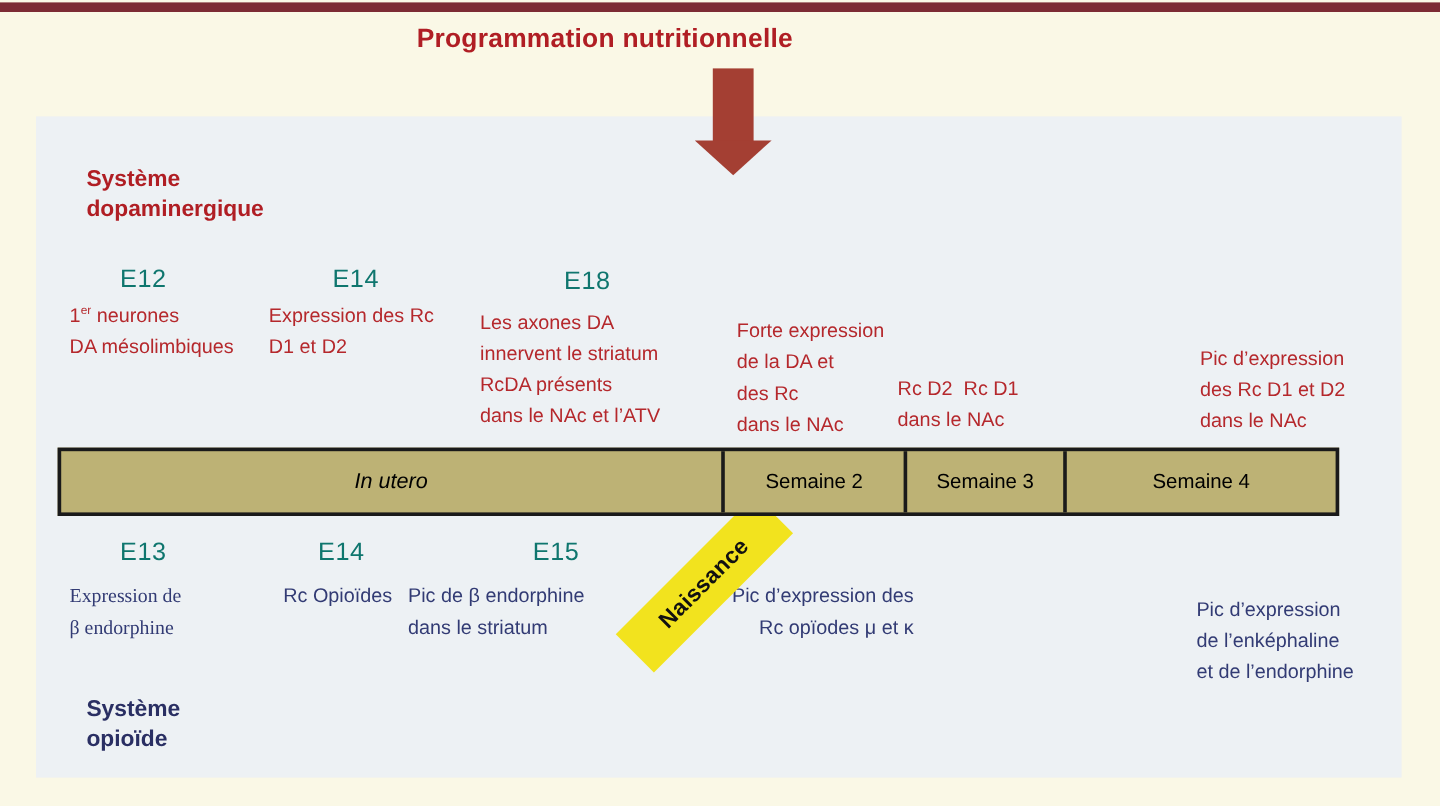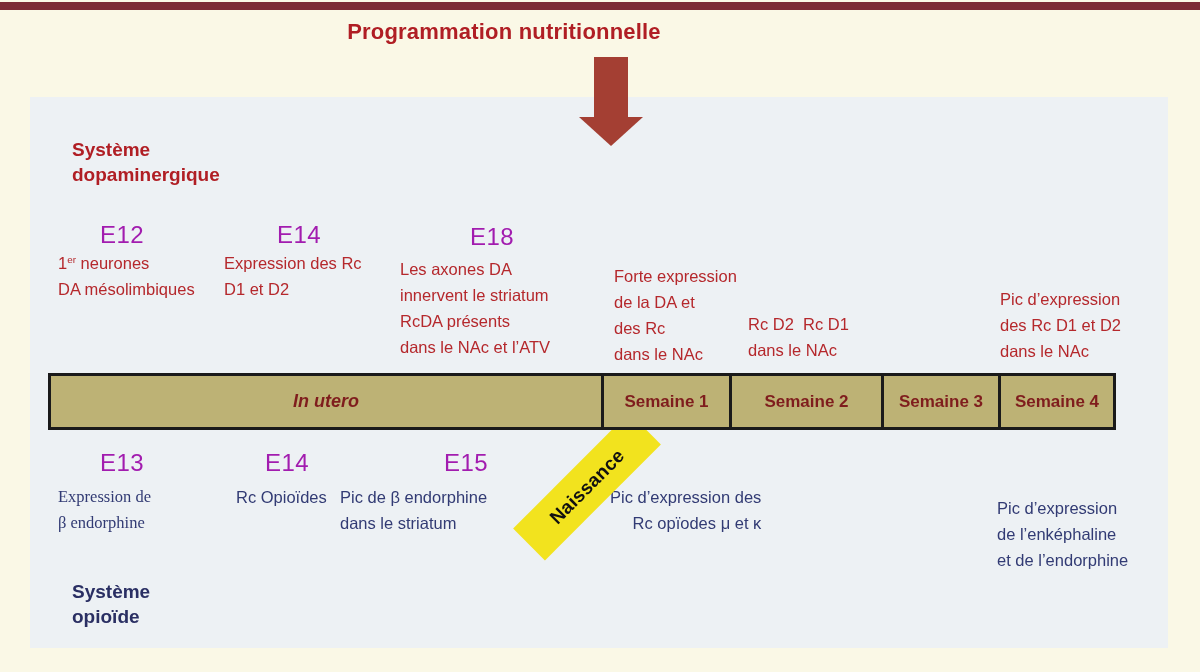--- a/index.html
+++ b/index.html
@@ -19,43 +19,43 @@
   .arrow-head{position:absolute;left:579px;top:117px;width:0;height:0;
     border-left:32px solid transparent;border-right:32px solid transparent;
     border-top:29px solid #A43F33;}
   .sys-heading{
     position:absolute;font-size:19px;font-weight:bold;line-height:1.3;
     white-space:pre-line;
   }
   .sys-dopa{left:72px;top:138px;color:#B01E24;}
   .sys-opio{left:72px;top:580px;color:#2A2F63;}
   .stage{
-    position:absolute;font-size:24px;color:#a21caf;letter-spacing:.5px;
+    position:absolute;font-size:21px;color:#0f766e;letter-spacing:.5px;
   }
   .note{
     position:absolute;font-size:16.5px;line-height:26px;white-space:pre-wrap;
   }
   .red{color:#B5282C;}
   .navy{color:#323B74;}
   .note sup{font-size:.6em;line-height:0;}
   .bar{
     position:absolute;left:48px;top:373px;width:1068px;height:57px;
     display:flex;box-sizing:border-box;border:3px solid #1a1a1a;
     background:#BDB275;z-index:2;
   }
   .bar .cell{
     box-sizing:border-box;border-right:3px solid #1a1a1a;
     display:flex;align-items:center;justify-content:center;
-    font-size:17px;font-weight:bold;color:#7f1d1d;
+    font-size:17px;font-weight:normal;color:#000000;
   }
   .bar .cell:last-child{border-right:none;flex:1;}
   .cell.c0{width:553px;font-style:italic;font-size:18px;}
   .cell.c1{width:128px;}
   .cell.c2{width:152px;}
-  .cell.c3{width:117px;}
+  .cell.c3{width:133px;}
   .naissance{
     position:absolute;left:505px;top:464px;width:164px;height:45px;
     background:#F2E31E;transform:rotate(-45deg);z-index:1;
     display:flex;align-items:center;justify-content:center;
     font-size:19px;font-weight:bold;color:#111;letter-spacing:.3px;
   }
 </style>
 </head>
 <body>
 
@@ -87,21 +87,20 @@
 dans le NAc</div>
 <div class="note red" style="left:748px;top:311px;">Rc D2  Rc D1
 dans le NAc</div>
 <div class="note red" style="left:1000px;top:286px;">Pic d’expression
 des Rc D1 et D2
 dans le NAc</div>
 
 <div class="naissance">Naissance</div>
 <div class="bar">
   <div class="cell c0">In utero</div>
-  <div class="cell c1">Semaine 1</div>
   <div class="cell c2">Semaine 2</div>
   <div class="cell c3">Semaine 3</div>
   <div class="cell c4">Semaine 4</div>
 </div>
 
 <div class="stage" style="left:100px;top:449px;">E13</div>
 <div class="stage" style="left:265px;top:449px;">E14</div>
 <div class="stage" style="left:428px;top:449px;margin-left:16px;">E15</div>
 
 <div class="note navy" style="left:58px;top:484px;font-family:Liberation Serif, serif;">Expression de

